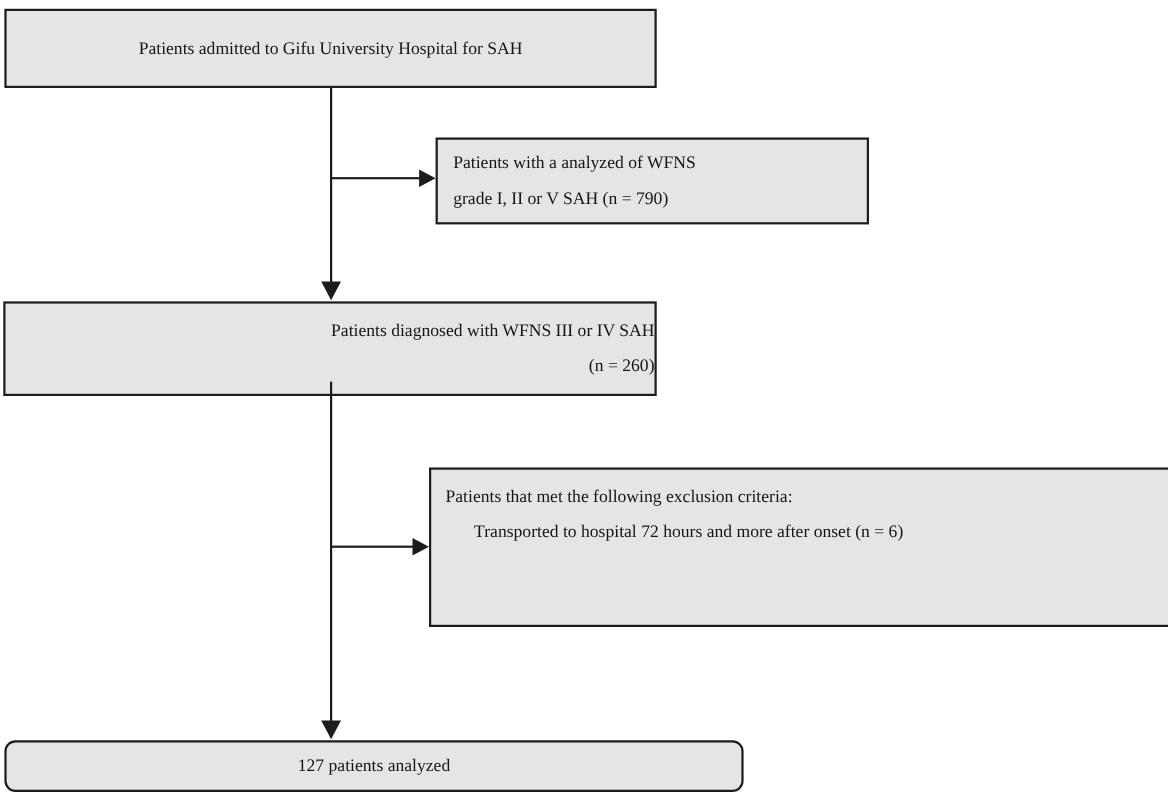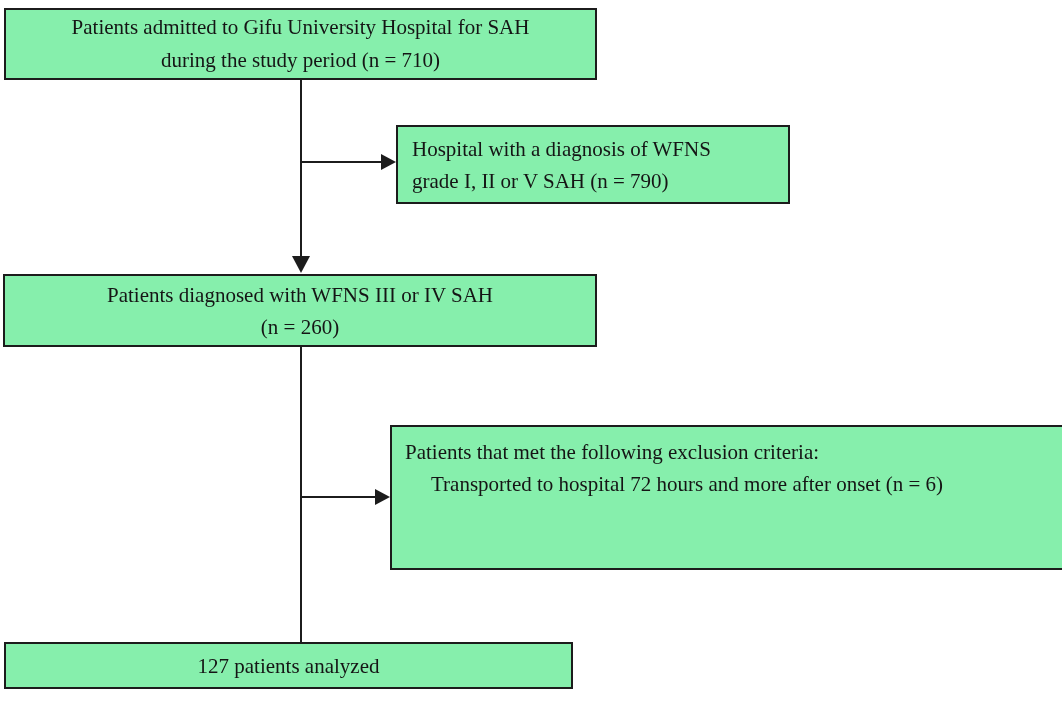--- a/index.html
+++ b/index.html
@@ -12,47 +12,47 @@
     width: 1062px;
     height: 726px;
     background: #ffffff;
     font-family: "Liberation Serif", "DejaVu Serif", serif;
     color: #151515;
     overflow: hidden;
   }
   .box {
     position: absolute;
     border: 2px solid #1c1c1c;
-    background: #86efac;
+    background: #e5e5e5;
     box-sizing: border-box;
-    font-size: 21px;
+    font-size: 16px;
     line-height: 32px;
   }
   .box.center {
     display: flex;
     flex-direction: column;
     justify-content: center;
     align-items: center;
     text-align: center;
   }
   .box.leftpad {
     display: flex;
     flex-direction: column;
     justify-content: center;
     text-align: left;
     padding-left: 14px;
     padding-right: 8px;
   }
   #box-admitted      { left: 4px;   top: 8px;   width: 593px; height: 72px; line-height: 33px; }
   #box-wfns-excluded { left: 396px; top: 125px; width: 394px; height: 79px; }
-  #box-wfns34        { left: 3px;   top: 274px; width: 594px; height: 73px; }
+  #box-wfns34        { left: 3px;   top: 274px; width: 594px; height: 86px; align-items: flex-end; }
   #box-exclusion     { left: 390px; top: 425px; width: 772px; height: 145px;
                        padding-top: 9px; padding-left: 13px; padding-right: 6px;
                        line-height: 32px; }
-  #box-analyzed      { left: 4px;   top: 642px; width: 569px; height: 47px; }
+  #box-analyzed      { left: 4px;   top: 673px; width: 672px; height: 47px; border-radius: 10px; }
   .excl-item { padding-left: 26px; }
 
   .line { position: absolute; background: #1c1c1c; }
   .vline { width: 2px; }
   .hline { height: 2px; }
   #vline-1 { left: 300px; top: 80px;  height: 179px; }
   #vline-2 { left: 300px; top: 347px; height: 310px; }
   #hline-1 { left: 301px; top: 161px; width: 82px; }
   #hline-2 { left: 301px; top: 496px; width: 76px; }
 
@@ -75,30 +75,29 @@
   #arrowhead-2 { left: 381px; top: 154px; }
   #arrowhead-4 { left: 375px; top: 489px; }
 </style>
 </head>
 <body>
 
 <div id="canvas">
 
   <div class="box center" id="box-admitted">
     <div>Patients admitted to Gifu University Hospital for SAH</div>
-    <div>during the study period (n = 710)</div>
   </div>
 
   <div class="line vline" id="vline-1"></div>
   <div class="arrowhead-down" id="arrowhead-1"></div>
   <div class="line hline" id="hline-1"></div>
   <div class="arrowhead-right" id="arrowhead-2"></div>
 
   <div class="box leftpad" id="box-wfns-excluded">
-    <div>Hospital with a diagnosis of WFNS</div>
+    <div>Patients with a analyzed of WFNS</div>
     <div>grade I, II or V SAH (n = 790)</div>
   </div>
 
   <div class="box center" id="box-wfns34">
     <div>Patients diagnosed with WFNS III or IV SAH</div>
     <div>(n = 260)</div>
   </div>
 
   <div class="line vline" id="vline-2"></div>
   <div class="arrowhead-down" id="arrowhead-3"></div>

